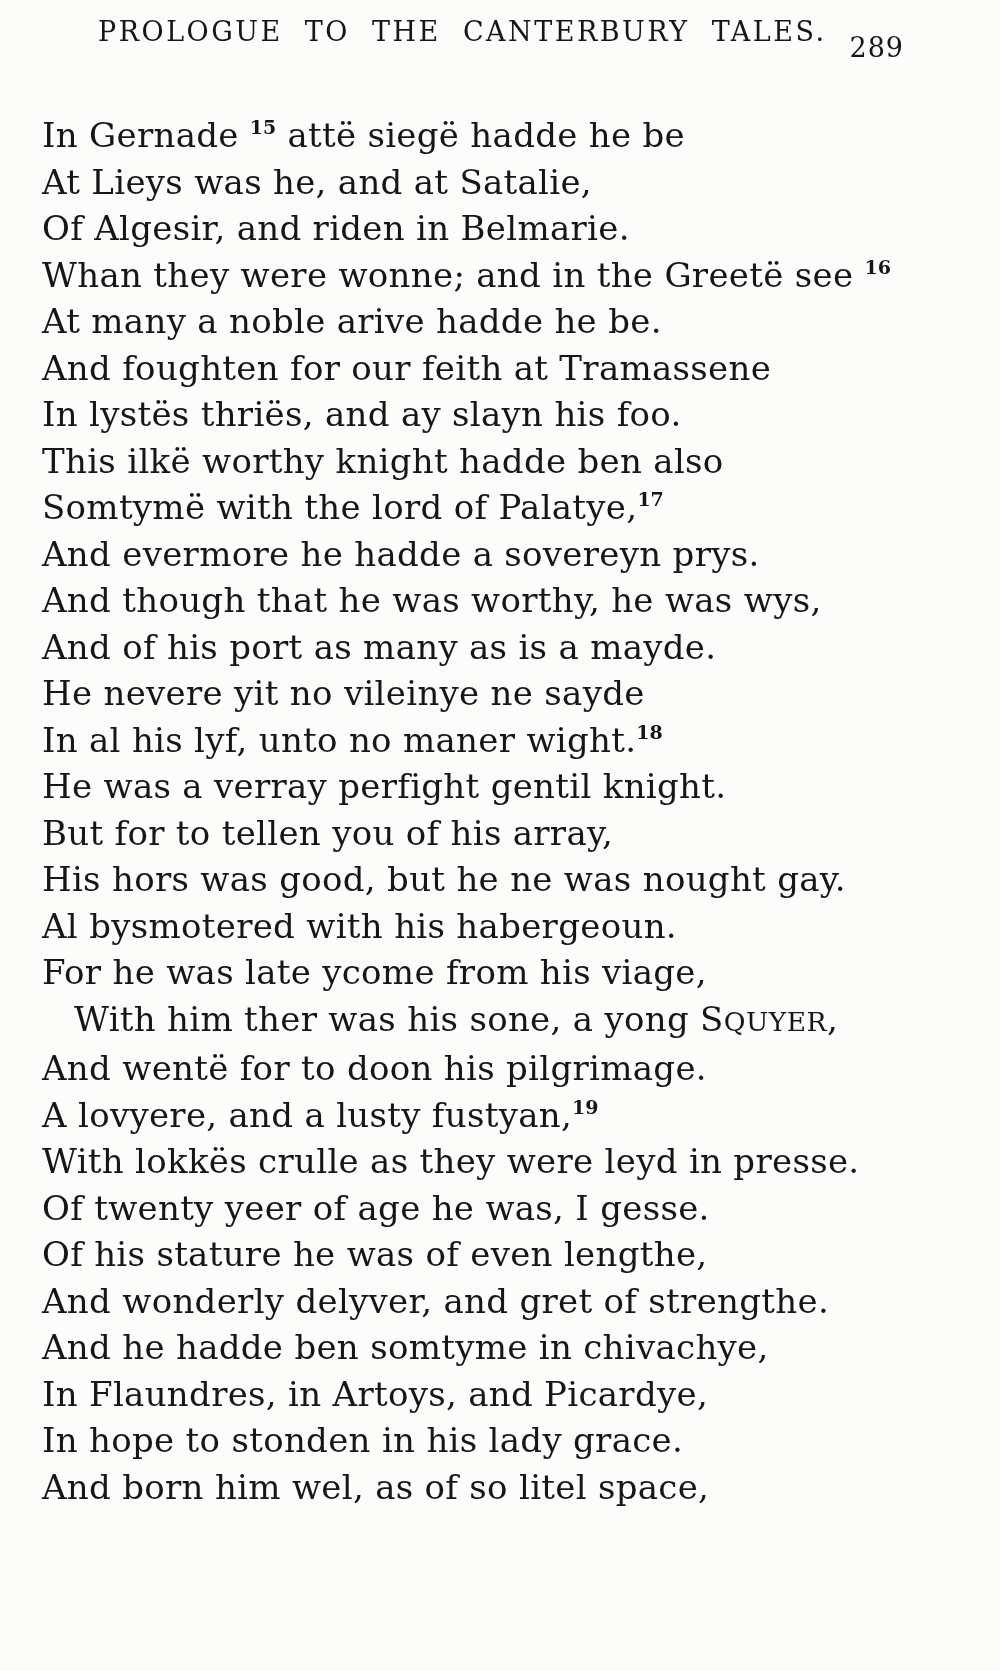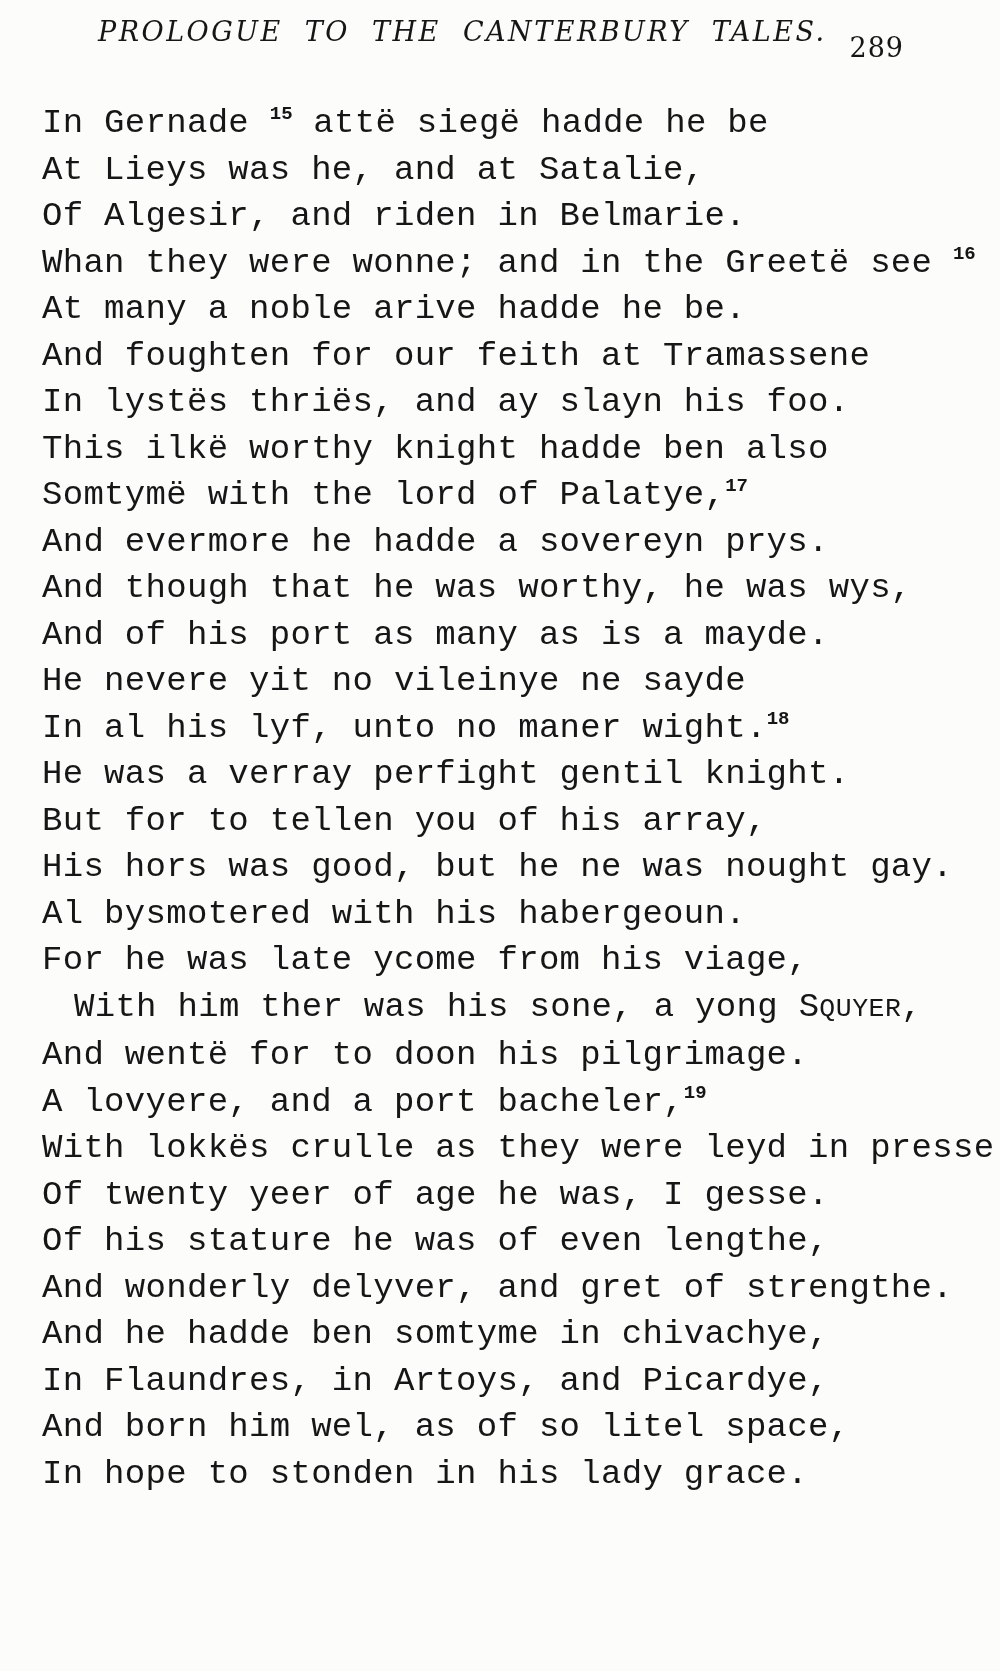--- a/index.html
+++ b/index.html
@@ -28,41 +28,39 @@
     position: absolute;
     top: 12px;
     left: 0;
     width: 1000px;
     height: 44px;
   }
   .running-title {
     position: absolute;
     left: 98px;
     top: 4px;
-    font-style: italic;
     font-size: 27px;
     letter-spacing: 2.5px;
     word-spacing: 11px;
     white-space: nowrap;
     color: var(--ink);
   }
   .page-number {
     position: absolute;
     right: 96px;
     top: 20px;
     font-size: 27px;
     letter-spacing: 1px;
     color: var(--ink);
   }
   .poem {
     position: absolute;
-    top: 100px;
+    top: 112px;
     left: 42px;
     right: 30px;
-    font-family: Liberation Mono, monospace;
   }
   .poem-line {
     font-size: 34px;
     line-height: 46.5px;
     white-space: nowrap;
     letter-spacing: 0.3px;
     color: var(--ink);
   }
   .poem-line.indent {
     padding-left: 32px;
@@ -105,23 +103,23 @@
       <div class="poem-line"><span>And of his port as many as is a mayde.</span></div>
       <div class="poem-line"><span>He nevere yit no vileinye ne sayde</span></div>
       <div class="poem-line"><span>In al his lyf, unto no maner wight.</span><sup class="fn-ref">18</sup></div>
       <div class="poem-line"><span>He was a verray perfight gentil knight.</span></div>
       <div class="poem-line"><span>But for to tellen you of his array,</span></div>
       <div class="poem-line"><span>His hors was good, but he ne was nought gay.</span></div>
       <div class="poem-line"><span>Al bysmotered with his habergeoun.</span></div>
       <div class="poem-line"><span>For he was late ycome from his viage,</span></div>
       <div class="poem-line indent"><span>With him ther was his sone, a yong </span><span class="smallcaps"><span class="sc-first">S</span><span class="sc-rest">QUYER</span></span><span>,</span></div>
       <div class="poem-line"><span>And wentë for to doon his pilgrimage.</span></div>
-      <div class="poem-line"><span>A lovyere, and a port bacheler,</span><sup class="fn-ref">19</sup></div>
+      <div class="poem-line"><span>A lovyere, and a lusty fustyan,</span><sup class="fn-ref">19</sup></div>
       <div class="poem-line"><span>With lokkës crulle as they were leyd in presse.</span></div>
       <div class="poem-line"><span>Of twenty yeer of age he was, I gesse.</span></div>
       <div class="poem-line"><span>Of his stature he was of even lengthe,</span></div>
       <div class="poem-line"><span>And wonderly delyver, and gret of strengthe.</span></div>
       <div class="poem-line"><span>And he hadde ben somtyme in chivachye,</span></div>
       <div class="poem-line"><span>In Flaundres, in Artoys, and Picardye,</span></div>
+      <div class="poem-line"><span>In hope to stonden in his lady grace.</span></div>
       <div class="poem-line"><span>And born him wel, as of so litel space,</span></div>
-      <div class="poem-line"><span>In hope to stonden in his lady grace.</span></div>
     </div>
 </div>
 
 </body></html>

